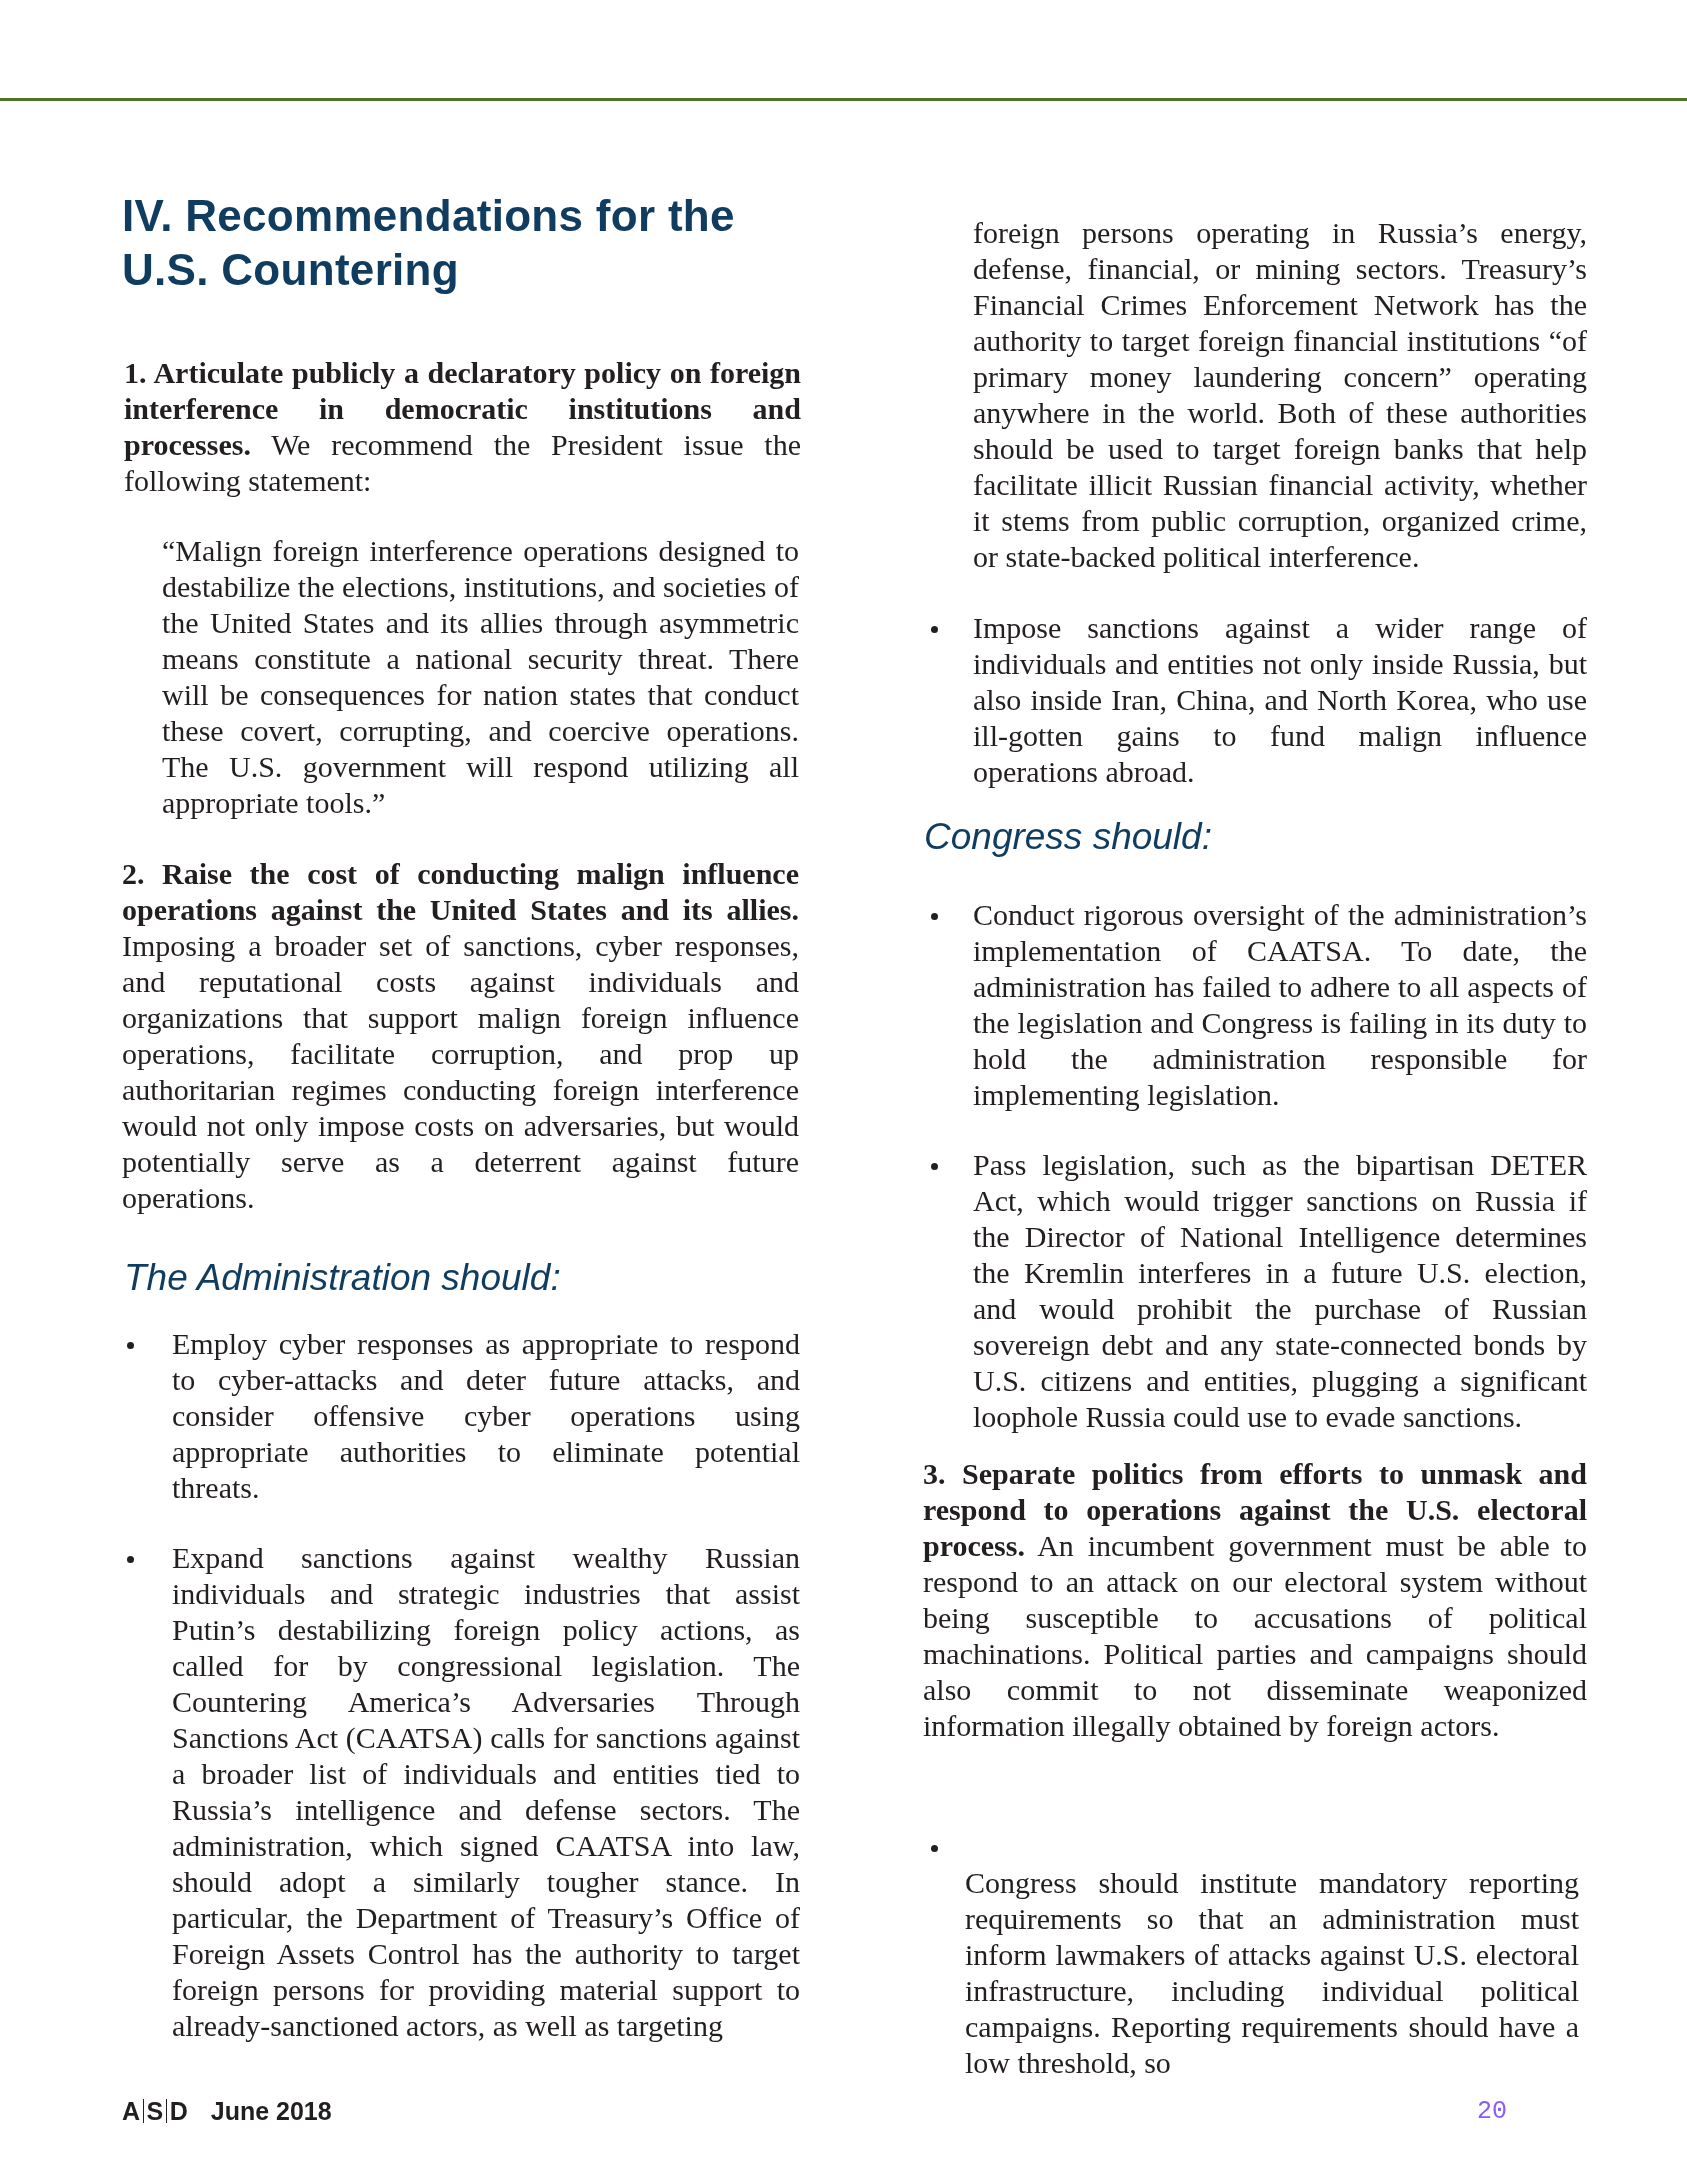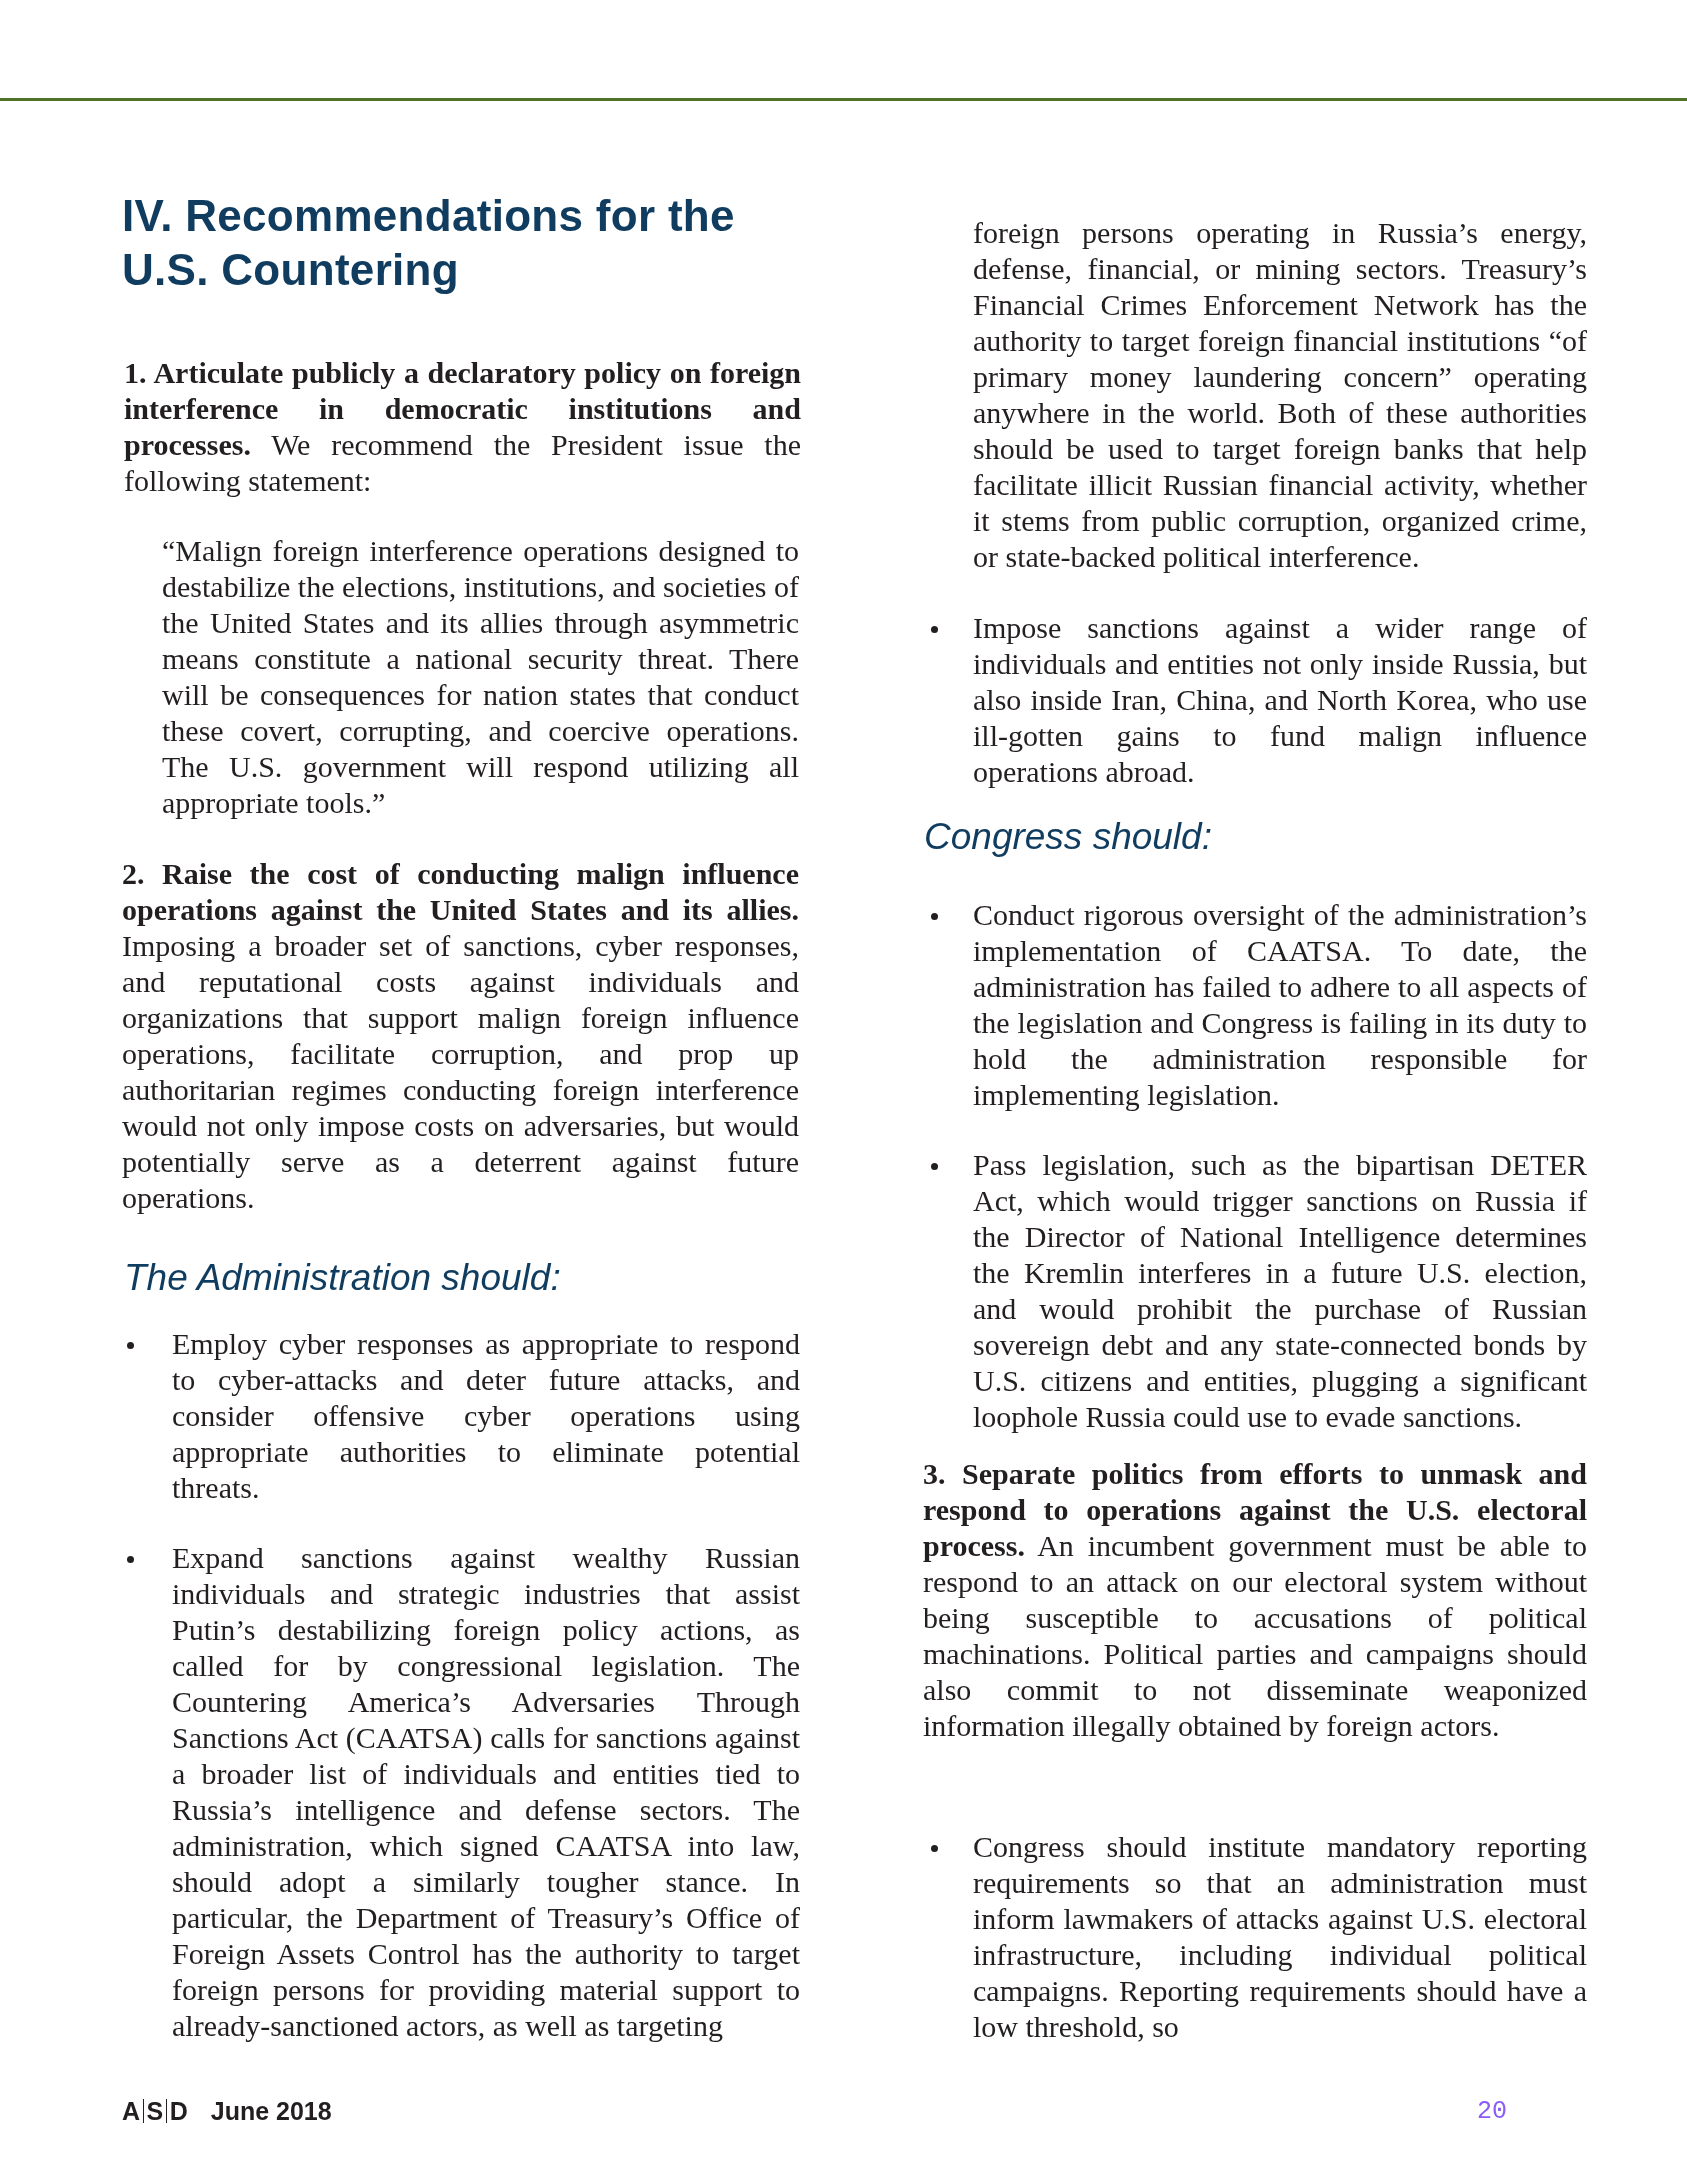--- a/index.html
+++ b/index.html
@@ -69,21 +69,21 @@
 
 <div class="bullet" style="left:923px; top:1147px; width:664px;">
   <span class="dot" style="left:5.3px;"></span>
   <p class="btext" style="left:50px; width:614px;">Pass legislation, such as the bipartisan DETER Act, which would trigger sanctions on Russia if the Director of National Intelligence determines the Kremlin interferes in a future U.S. election, and would prohibit the purchase of Russian sovereign debt and any state-connected bonds by U.S. citizens and entities, plugging a significant loophole Russia could use to evade sanctions.</p>
 </div>
 
 <p class="para" style="left:923px; top:1456px; width:664px;"><b>3. Separate politics from efforts to unmask and respond to operations against the U.S. electoral process.</b><span> An incumbent government must be able to respond to an attack on our electoral system without being susceptible to accusations of political machinations. Political parties and campaigns should also commit to not disseminate weaponized information illegally obtained by foreign actors.</span></p>
 
 <div class="bullet" style="left:923px; top:1829px; width:664px;">
   <span class="dot" style="left:5.3px;"></span>
-  <p class="btext" style="left:50px; width:614px;">Congress should institute mandatory reporting requirements so that an administration must inform lawmakers of attacks against U.S. electoral infrastructure, including individual political campaigns. Reporting requirements should have a low threshold, so</p>
+  <p class="btext" style="left:42px; width:614px;margin-top:36px;">Congress should institute mandatory reporting requirements so that an administration must inform lawmakers of attacks against U.S. electoral infrastructure, including individual political campaigns. Reporting requirements should have a low threshold, so</p>
 </div>
 
 <div class="footer-left">
   <span><span>A</span><span class="sep"></span><span>S</span><span class="sep"></span><span>D</span></span>
   <span style="margin-left:16px;">June 2018</span>
 </div>
 <div class="footer-right">20</div>
 
 
 </body></html>

